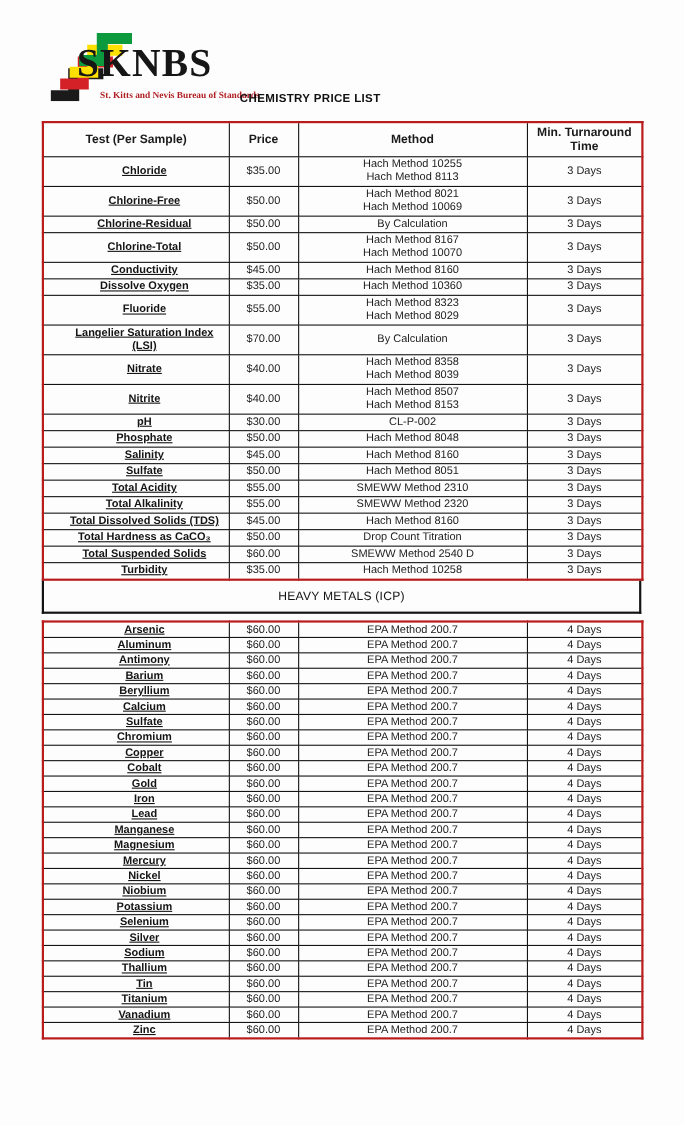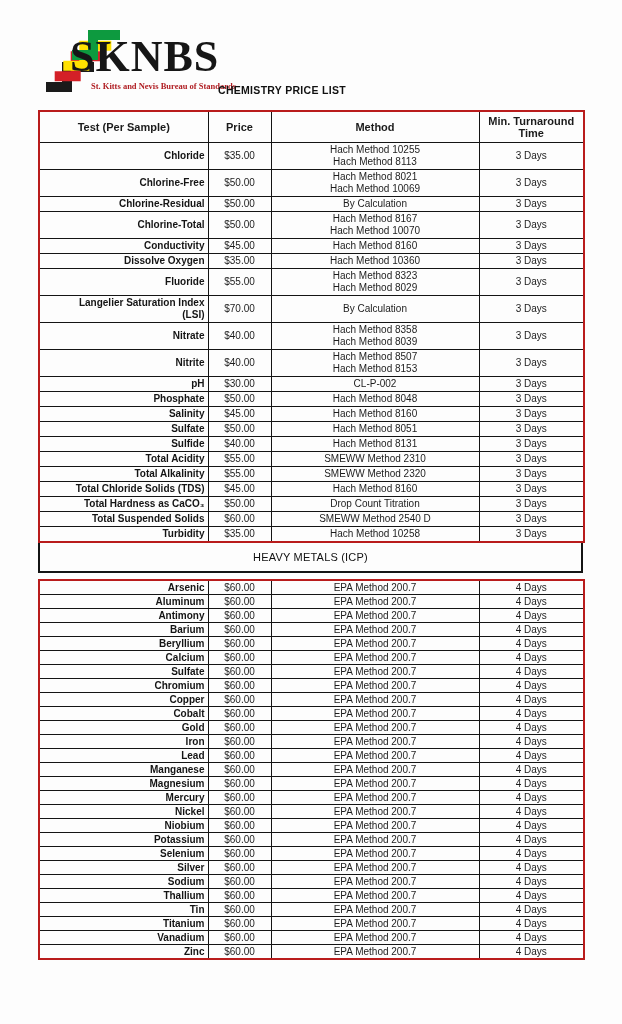--- a/index.html
+++ b/index.html
@@ -12,21 +12,21 @@
   .page{
     position:relative;width:622px;height:1024px;
     background:#fdfdfd;overflow:hidden;
   }
   
   .logo{position:absolute;left:44px;top:24px;width:220px;height:76px;}
   .logo-mark{position:absolute;left:2px;top:6px;}
   .logo-acronym{
     position:absolute;left:26px;top:14px;
     font-family:"Liberation Serif",serif;font-weight:bold;
-    font-size:44px;line-height:38px;letter-spacing:1px;color:#161616;
+    font-size:36px;line-height:38px;letter-spacing:1px;color:#161616;
     white-space:nowrap;
   }
   .logo-tagline{
     position:absolute;left:31px;top:57px;
     font-family:"Liberation Serif",serif;font-weight:bold;
     font-size:8.5px;line-height:10px;white-space:nowrap;
   }
   .doc-title{
     position:absolute;left:218px;top:84px;
     font-size:10.5px;font-weight:bold;letter-spacing:.3px;color:#111;
@@ -44,21 +44,21 @@
   }
   .price-table th{
     font-size:11px;font-weight:bold;text-align:center;
     line-height:12px;padding:3px 2px;height:22px;vertical-align:middle;
   }
   .price-table td{
     font-size:10px;line-height:12px;padding:1px 3px;
     text-align:center;vertical-align:middle;color:#1c1c1c;
   }
   .price-table td.test{
-    text-align:right;font-weight:bold;padding-left:18px;color:#141414;
+    text-align:center;font-weight:bold;padding-left:18px;color:#141414;text-decoration:underline;
   }
   table.metals td{line-height:11px;}
   .section-banner{
     box-sizing:border-box;width:545px;height:30px;
     border:2px solid #141414;border-top:none;
     display:flex;align-items:center;justify-content:center;
     font-size:11px;font-weight:normal;letter-spacing:.2px;color:#111;
   }
   .table-gap{height:6px;}
 </style>
@@ -190,43 +190,37 @@
             <td>3 Days</td>
           </tr>
 
           <tr>
             <td class="test">Sulfate</td>
             <td>$50.00</td>
             <td>Hach Method 8051</td>
             <td>3 Days</td>
           </tr>
 
-          <tr>
-            <td class="test">Sulfide</td>
-            <td>$40.00</td>
-            <td>Hach Method 8131</td>
-            <td>3 Days</td>
-          </tr>
 
           <tr>
             <td class="test">Total Acidity</td>
             <td>$55.00</td>
             <td>SMEWW Method 2310</td>
             <td>3 Days</td>
           </tr>
 
           <tr>
             <td class="test">Total Alkalinity</td>
             <td>$55.00</td>
             <td>SMEWW Method 2320</td>
             <td>3 Days</td>
           </tr>
 
           <tr>
-            <td class="test">Total Chloride Solids (TDS)</td>
+            <td class="test">Total Dissolved Solids (TDS)</td>
             <td>$45.00</td>
             <td>Hach Method 8160</td>
             <td>3 Days</td>
           </tr>
 
           <tr>
             <td class="test">Total Hardness as CaCO₃</td>
             <td>$50.00</td>
             <td>Drop Count Titration</td>
             <td>3 Days</td>

